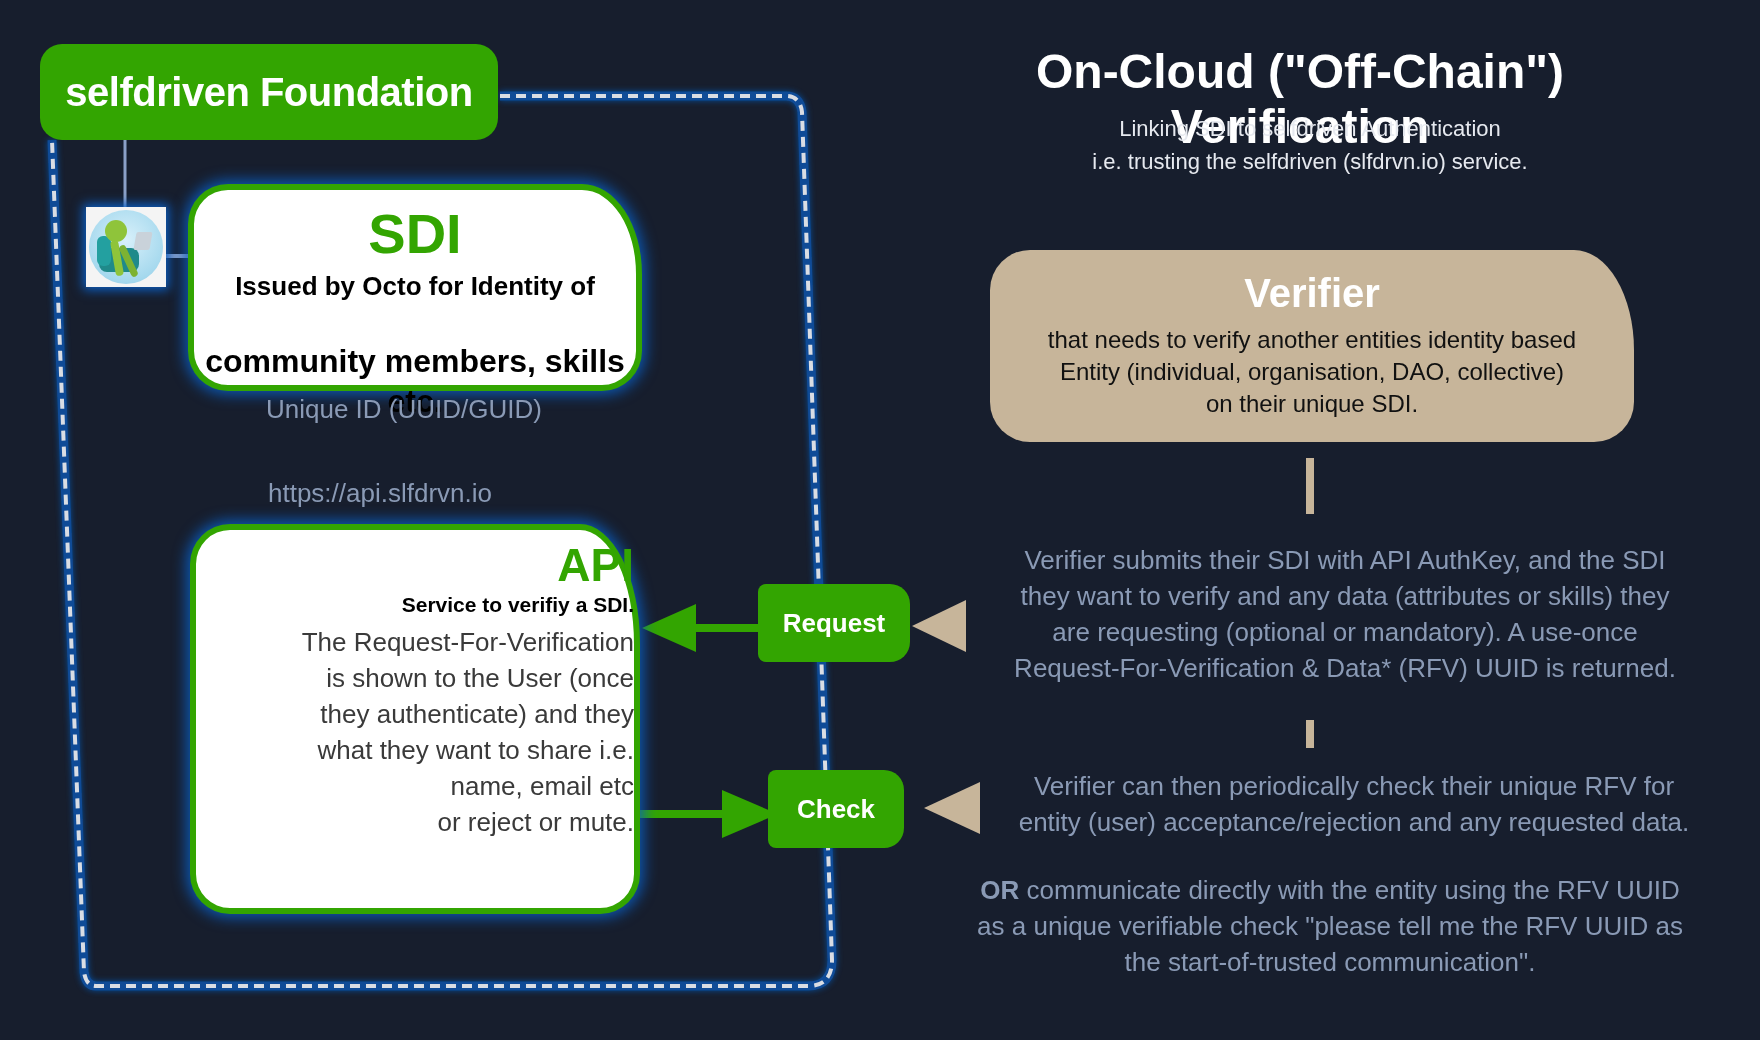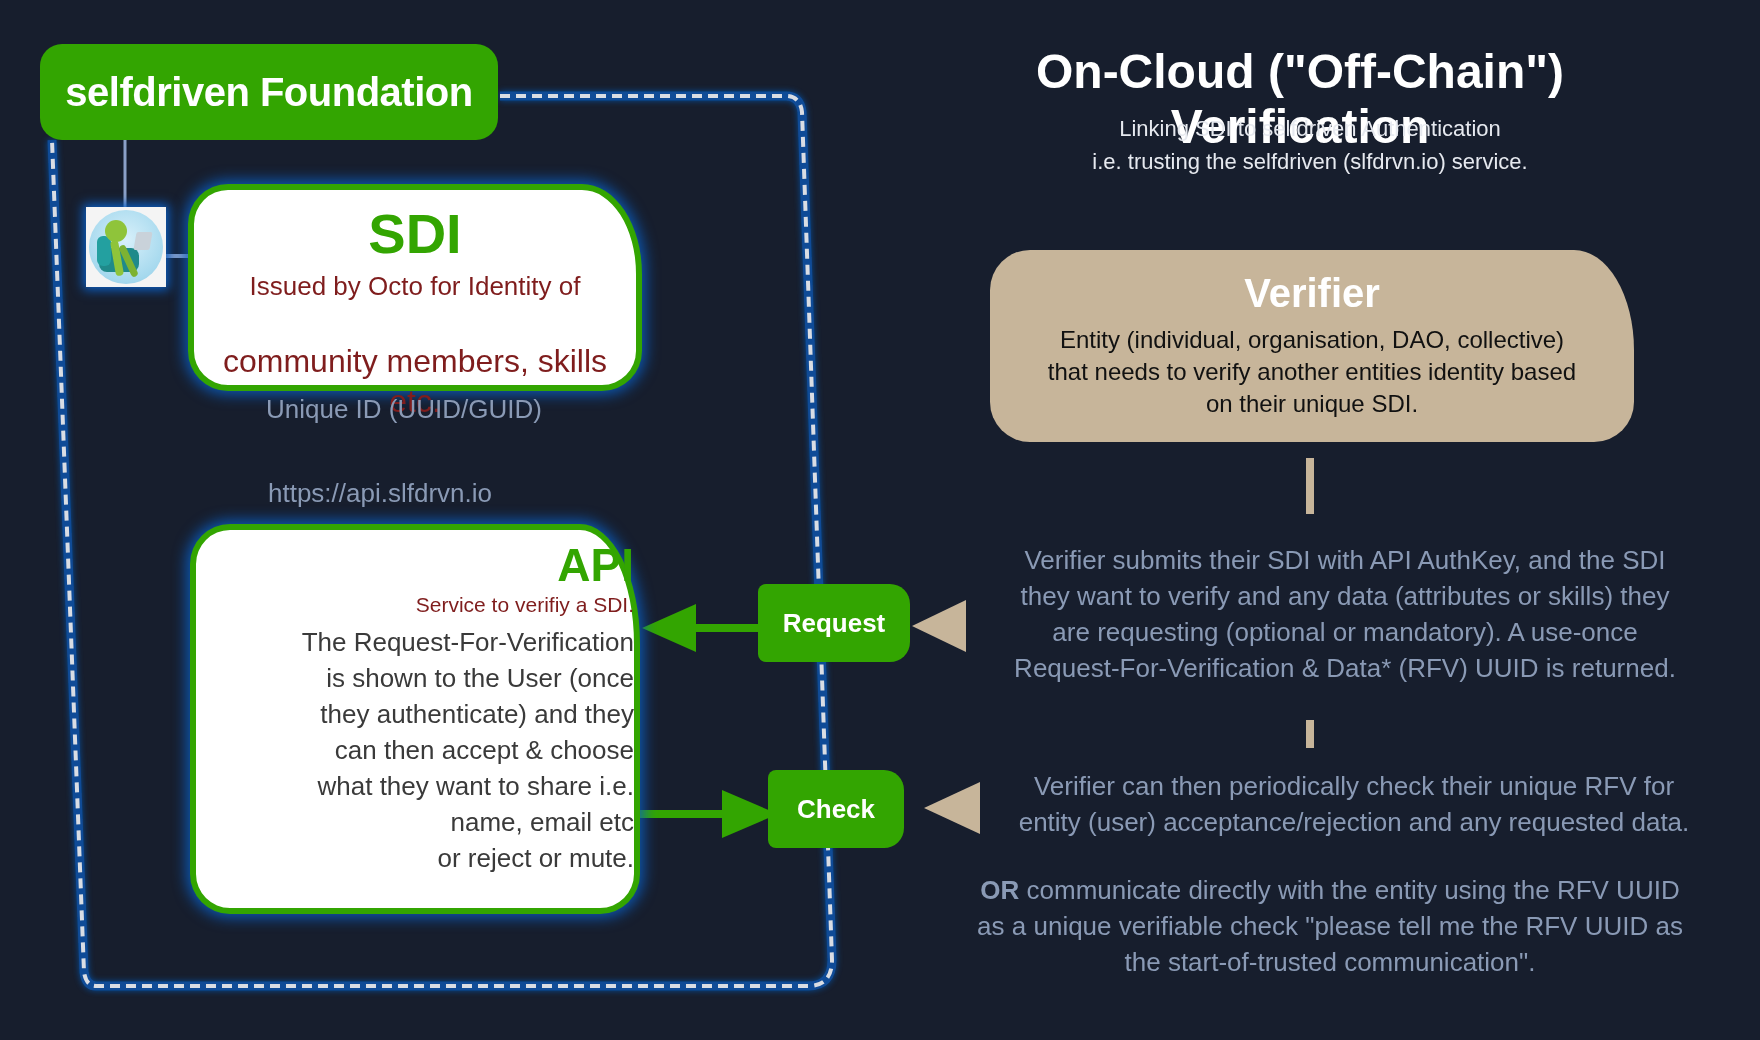--- a/index.html
+++ b/index.html
@@ -29,21 +29,21 @@
     position:relative; overflow:hidden;
   }
   .green-box {
     position:absolute; background:#fff; border:6px solid #33a501;
     box-shadow:0 0 14px 4px rgba(11,95,196,0.85);
     text-align:center; box-sizing:border-box;
   }
   #sdi-box { left:188px; top:184px; width:454px; height:207px; border-radius:40px 60px 40px 40px / 40px 90px 40px 40px; }
   #api-box { left:190px; top:524px; width:450px; height:390px; border-radius:40px 60px 40px 40px / 40px 120px 40px 40px;text-align:right; }
   .box-title { color:#33a501; font-weight:bold; }
-  .box-sub { color:#7f1d1d; }
+  .box-sub { color:#000000;font-weight:bold; }
   .caption { position:absolute; color:#8a9ab5; font-size:26px; }
   .tag {
     position:absolute; background:#33a501; color:#fff; font-weight:bold;
     font-size:26px; display:flex; align-items:center; justify-content:center;
     border-radius:8px 20px 20px 8px;
   }
   .title { position:absolute; color:#fff; font-weight:bold; font-size:48px; text-align:center; }
   .subtitle { position:absolute; color:#e6e9ef; font-size:22px; text-align:center; line-height:33px; }
   .verifier {
     position:absolute; left:990px; top:250px; width:644px; height:192px;
@@ -110,21 +110,20 @@
 <div class="caption" style="left:266px;top:394px;">Unique ID (UUID/GUID)</div>
 <div class="caption" style="left:268px;top:478px;">https://api.slfdrvn.io</div>
 
 <div id="api-box" class="green-box">
   <div class="box-title" style="font-size:46px;margin-top:10px;line-height:50px;">API</div>
   <div class="box-sub" style="font-size:21px;line-height:30px;">Service to verifiy a SDI.</div>
   <div style="color:#3a3a3a;font-size:26px;line-height:36px;margin-top:4px;">
     <div>The Request-For-Verification</div>
     <div>is shown to the User (once</div>
     <div>they authenticate) and they</div>
-    <div>can then accept &amp; choose</div>
     <div>what they want to share i.e.</div>
     <div>name, email etc</div>
     <div>or reject or mute.</div>
   </div>
 </div>
 
 <div class="tag" style="left:758px;top:584px;width:152px;height:78px;">
   <span>Request</span>
 </div>
 <div class="tag" style="left:768px;top:770px;width:136px;height:78px;">
@@ -133,22 +132,22 @@
 
 <div class="title" style="left:900px;top:44px;width:800px;">On-Cloud ("Off-Chain") Verification</div>
 <div class="subtitle" style="left:960px;top:112px;width:700px;">
   <div>Linking SDI to selfdriven Authentication</div>
   <div>i.e. trusting the selfdriven (slfdrvn.io) service.</div>
 </div>
 
 <div class="verifier">
   <div style="color:#fff;font-weight:bold;font-size:40px;margin-top:18px;line-height:50px;">Verifier</div>
   <div style="color:#111;font-size:24px;line-height:32px;margin-top:6px;">
+    <div>that needs to verify another entities identity based</div>
     <div>Entity (individual, organisation, DAO, collective)</div>
-    <div>that needs to verify another entities identity based</div>
     <div>on their unique SDI.</div>
   </div>
 </div>
 
 <div class="tan-bar" style="left:1306px;top:458px;height:56px;"></div>
 <div class="tan-bar" style="left:1306px;top:720px;height:28px;"></div>
 
 <div class="desc" style="left:970px;top:542px;width:750px;">
   <div>Verifier submits their SDI with API AuthKey, and the SDI</div>
   <div>they want to verify and any data (attributes or skills) they</div>

